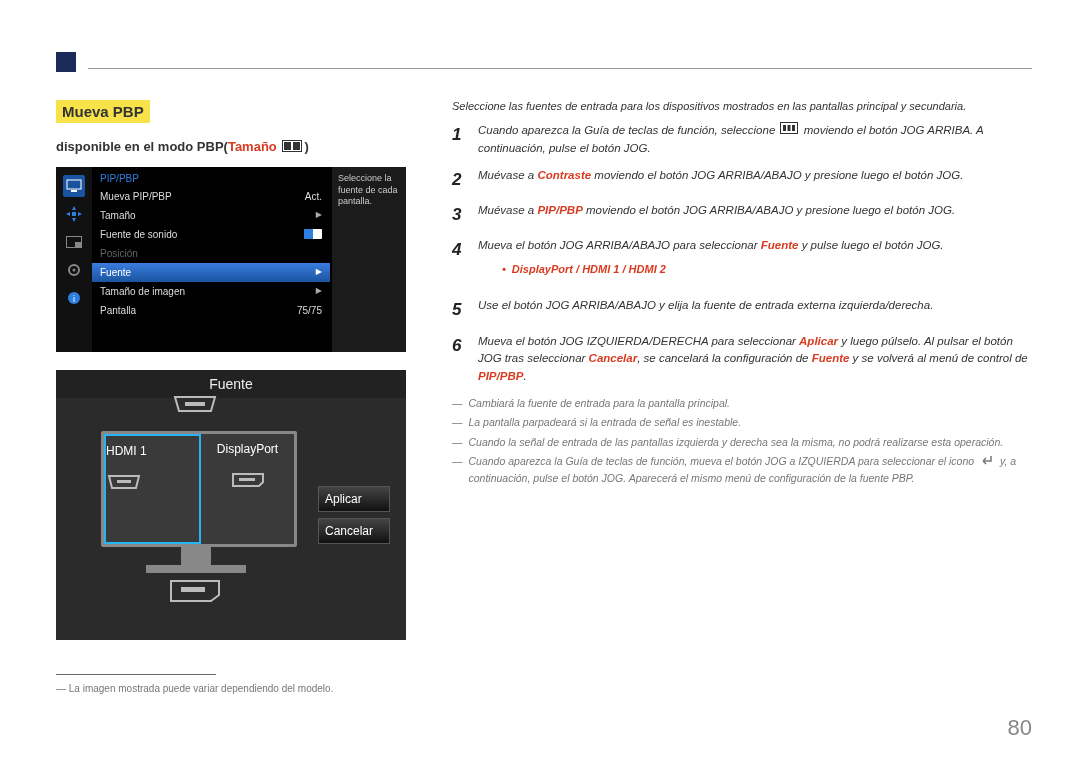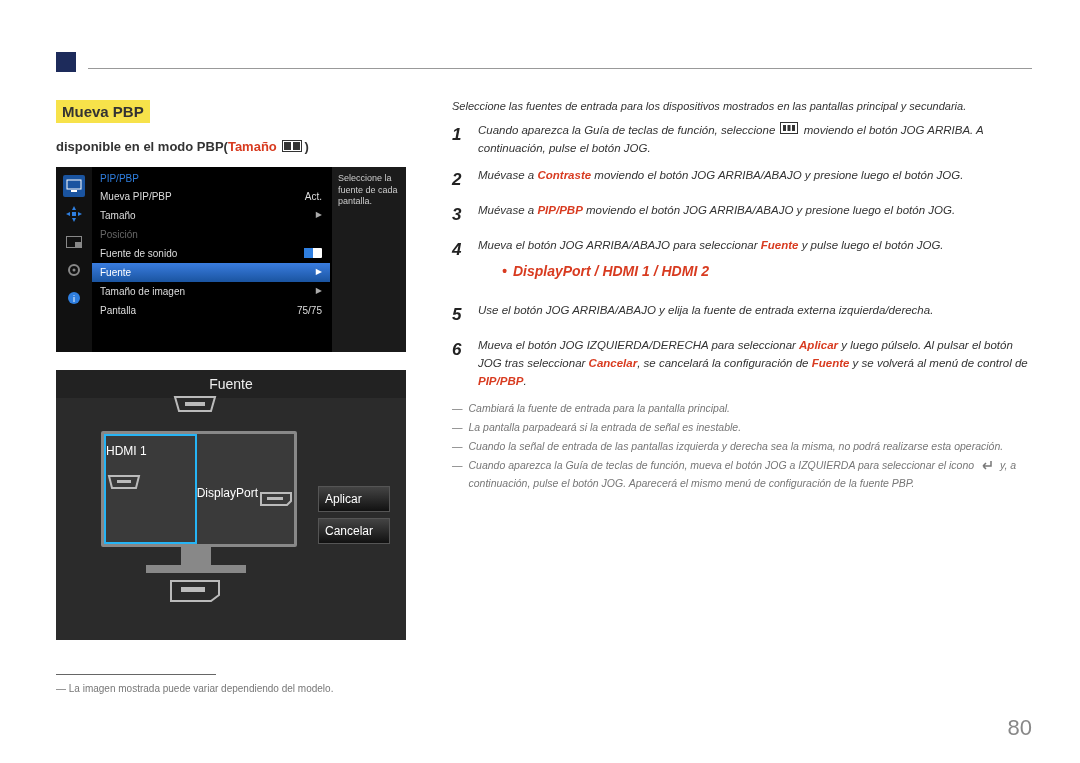--- a/index.html
+++ b/index.html
@@ -152,21 +152,21 @@
     display:flex;
   }
   .monitor-left {
     flex:1; border: 2px solid #26b4f5;
     background:#3a3a3a;
     display:flex; flex-direction:column; align-items:flex-start; padding-top:8px;
     font-size: 12px; color:#fff;
   }
   .monitor-right {
     flex:1; background:#3a3a3a;
-    display:flex; flex-direction:row; align-items:center; padding-top:8px;
+    display:flex; flex-direction:column; align-items:center; padding-top:8px;
     font-size:12px; color:#fff;
   }
   .port-glyph {
     margin-top: 16px;
     color:#bbb;
   }
   .stand {
     position: absolute; left: 90px; top: 122px;
     width: 30px; height: 20px; background:#888;
   }
@@ -218,21 +218,21 @@
     flex-shrink: 0;
     color:#222;
   }
   ol.steps .txt { flex:1; }
   .inline-icon {
     display: inline-block; vertical-align: middle;
     margin: 0 2px;
   }
   .bullets {
     margin:6px 0 10px 24px;
-    font-size:14px;
+    font-size:11px;
   }
   .bullets .bl::before {
     content: "•"; margin-right:6px;
   }
   .notes {
     margin-top: 8px;
     font-size: 10.5px;
     color: #777;
     line-height: 1.55;
   }
@@ -307,26 +307,26 @@
     <div class="osd-main">
       <div class="osd-title">PIP/PBP</div>
       <div class="osd-row">
           <span>Mueva PIP/PBP</span>
           <span>Act.</span>
         </div>
       <div class="osd-row">
           <span>Tamaño</span>
           <span class="arw">▶</span>
         </div>
-      <div class="osd-row dim">
-          <span>Posición</span>
-        </div>
       <div class="osd-row">
           <span>Fuente de sonido</span>
           <span class="sound-pill"></span>
+        </div>
+      <div class="osd-row dim">
+          <span>Posición</span>
         </div>
       <div class="osd-row sel">
           <span>Fuente</span>
           <span class="arw" style="color:#fff">▶</span>
         </div>
       <div class="osd-row">
           <span>Tamaño de imagen</span>
           <span class="arw">▶</span>
         </div>
       <div class="osd-row">

